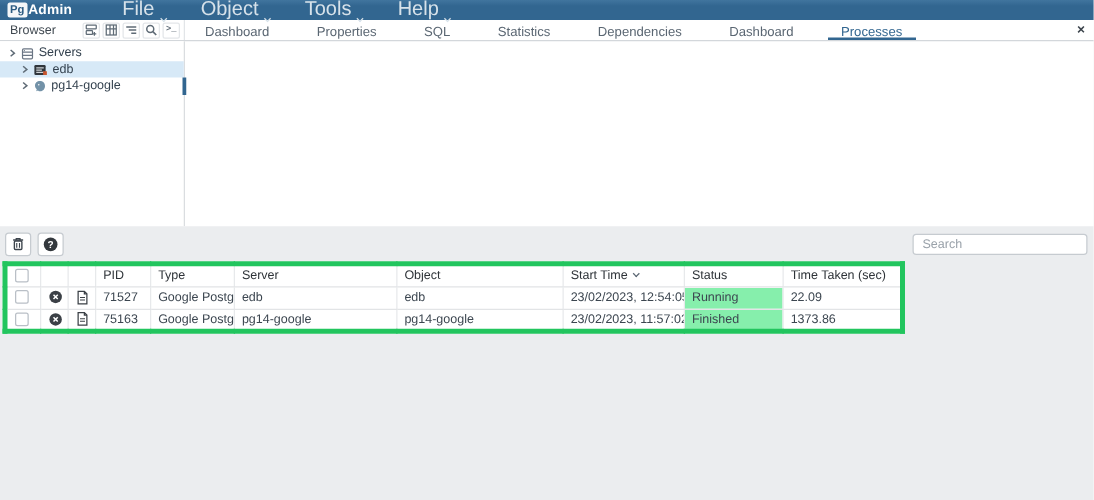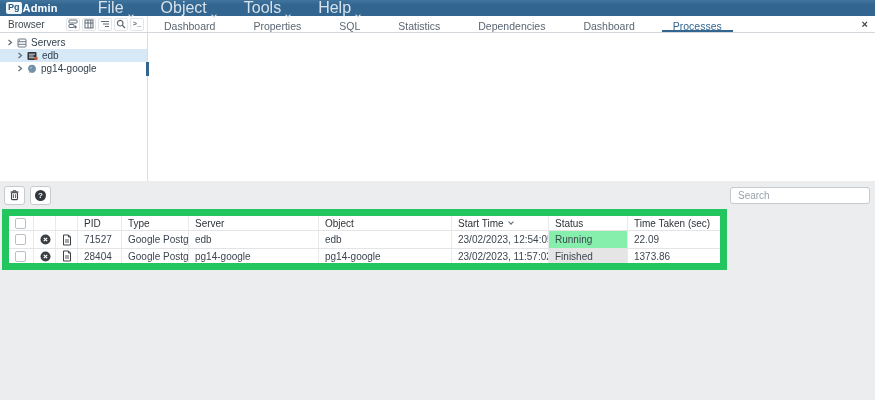--- a/index.html
+++ b/index.html
@@ -39,27 +39,27 @@
   .accent-bar { position: absolute; left: 146px; top: 29px; width: 3px; height: 14px; background: #326690; z-index: 3; }
 
   .main { flex: 1; background: #ebedef; }
   .main-toolbar { display: flex; align-items: center; margin: 4px 5px 0 4px; height: 20px; }
   .btn { width: 21px; height: 19px; background: #fff; border: 1px solid #c6cbd0; border-radius: 3px; display: flex; align-items: center; justify-content: center; margin-right: 5px; cursor: default; }
   .help-circle { width: 11px; height: 11px; border-radius: 50%; background: #33383d; color: #fff; font-size: 8px; font-weight: bold; line-height: 11px; text-align: center; }
   .search-input { margin-left: auto; width: 140px; height: 17px; border: 1px solid #c6cbd0; border-radius: 3px; font-size: 10px; padding: 0 7px; color: #444; font-family: "Liberation Sans", sans-serif; outline: none; background: #fff; }
   .search-input::placeholder { color: #9aa2aa; }
 
   
-  table.proc { border-collapse: collapse; table-layout: fixed; width: 718px; margin: 4px 7px 0 2px; background: #fff; border: 7px solid #22c55e; font-size: 10px; color: #3c4650; }
+  table.proc { border-collapse: collapse; table-layout: fixed; width: 718px; margin: 4px 7px 0 2px; background: #fff; border: 4px solid #22c55e; font-size: 10px; color: #3c4650; }
   table.proc th, table.proc td { border: 1px solid #e7e9eb; border-bottom: 1px solid #e2e4e6; height: 18px; padding: 0 6px; text-align: left; font-weight: normal; white-space: nowrap; overflow: hidden; }
   table.proc th { color: #2e3338; }
   td.icon-cell, th.icon-cell { padding: 0; text-align: center; }
   .cbx { width: 11px; height: 11px; border: 1px solid #b9bfc6; border-radius: 2px; background: #fff; display: inline-block; vertical-align: middle; }
   .status-running { background: #86efac; }
-  .status-finished { background: #e5e5e5; }
+  .status-finished { background: #86efac; }
   .sort-chev { width: 4px; height: 4px; border-right: 1.3px solid #5a6672; border-bottom: 1.3px solid #5a6672; transform: rotate(45deg); display: inline-block; margin: 0 0 2px 5px; }
   .th-label { display: inline-block; vertical-align: middle; }
   svg { display: block; }
 </style>
 </head>
 <body>
 
 <div class="topbar">
   <div class="logo">
     <span class="logo-badge">Pg</span>
@@ -255,21 +255,21 @@
                 <path d="M3.8 3.8 L7.2 7.2 M7.2 3.8 L3.8 7.2" stroke="#fff" stroke-width="1.2"></path>
               </svg>
           </td>
           <td class="icon-cell">
             <svg width="10" height="12" viewBox="0 0 10 12" style="display:inline-block;vertical-align:middle;">
                 <path d="M1.5 1 h5 l2 2 v8 h-7 z" fill="none" stroke="#3b4046"></path>
                 <path d="M6.5 1 v2 h2" fill="none" stroke="#3b4046"></path>
                 <path d="M3 6h4 M3 8h4" stroke="#3b4046" stroke-width="0.9"></path>
               </svg>
           </td>
-          <td>28404</td>
+          <td>75163</td>
           <td>Google PostgreSQL</td>
           <td>pg14-google</td>
           <td>pg14-google</td>
           <td>23/02/2023, 11:57:02</td>
           <td class="status-finished">Finished</td>
           <td>1373.86</td>
         </tr>
       </tbody>
     </table>
   </div>

